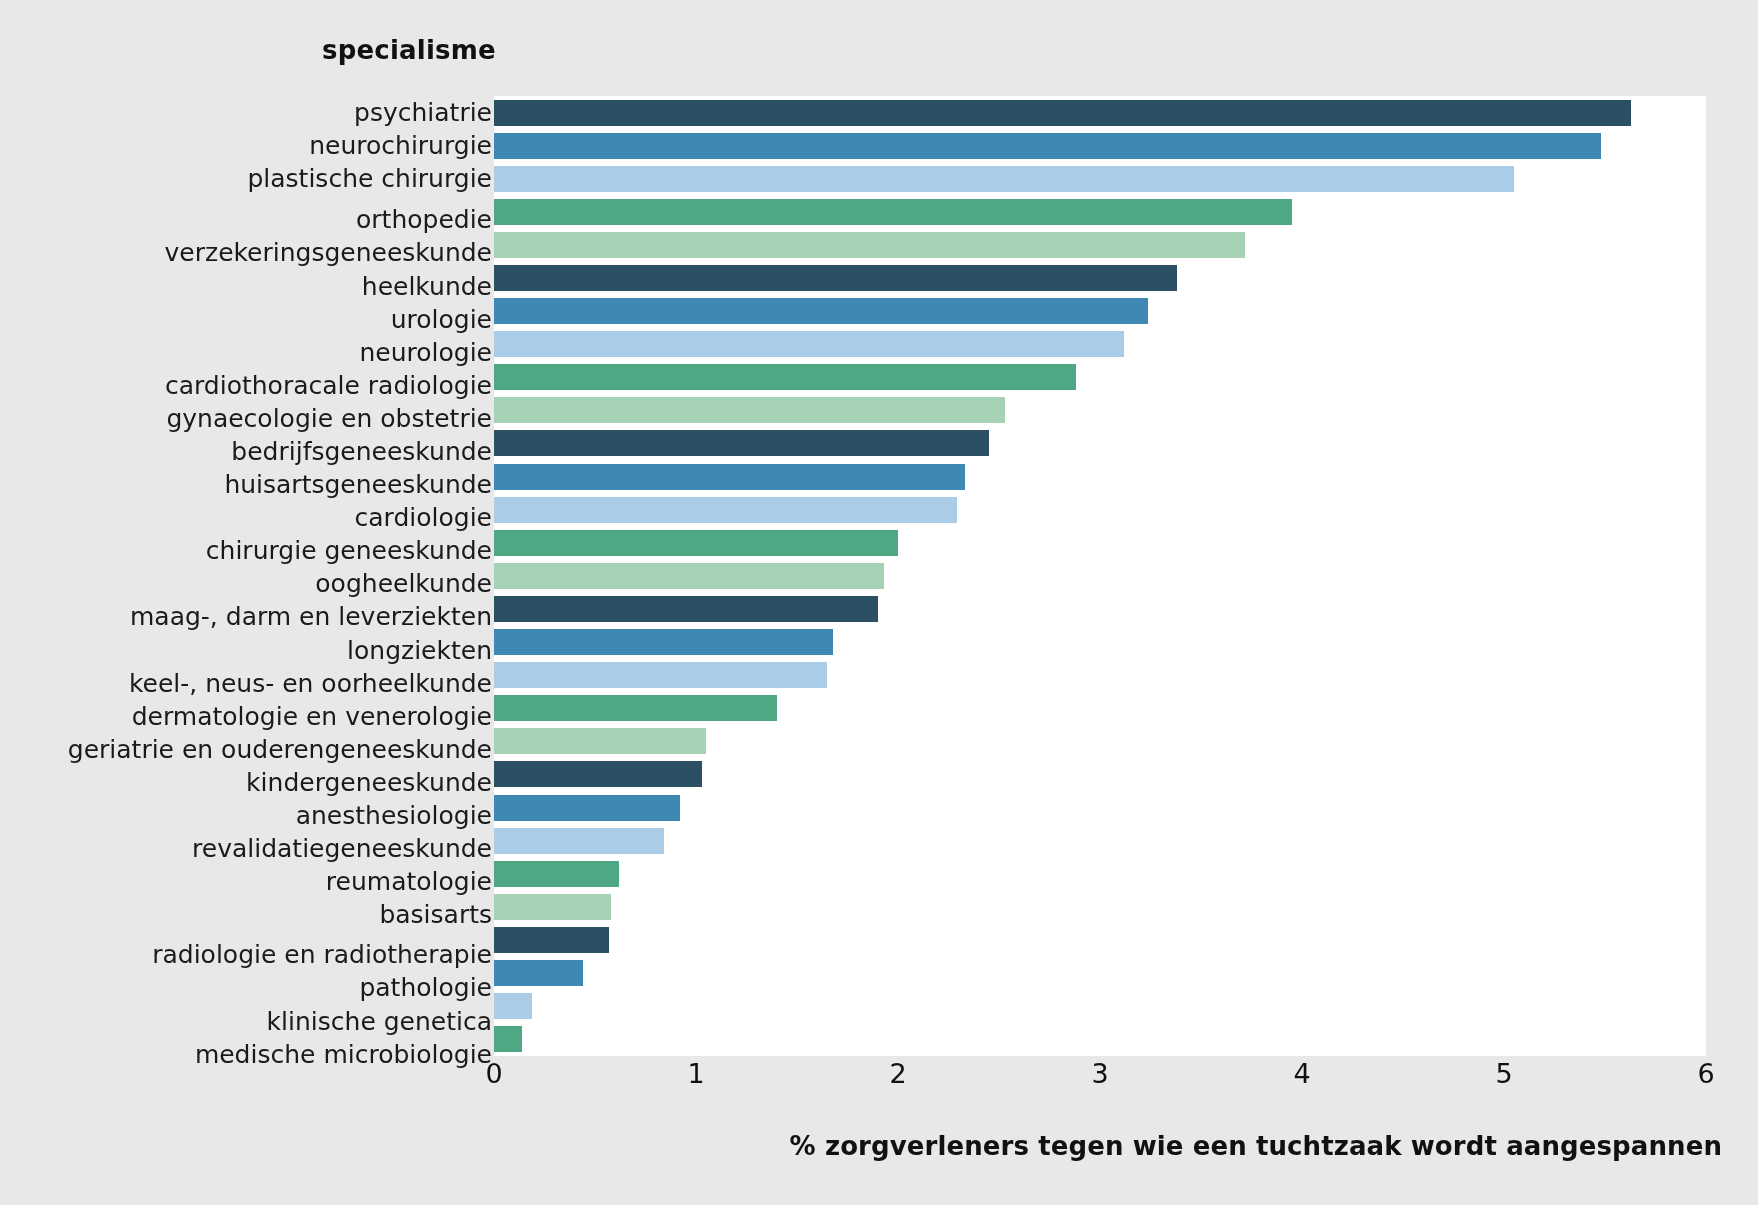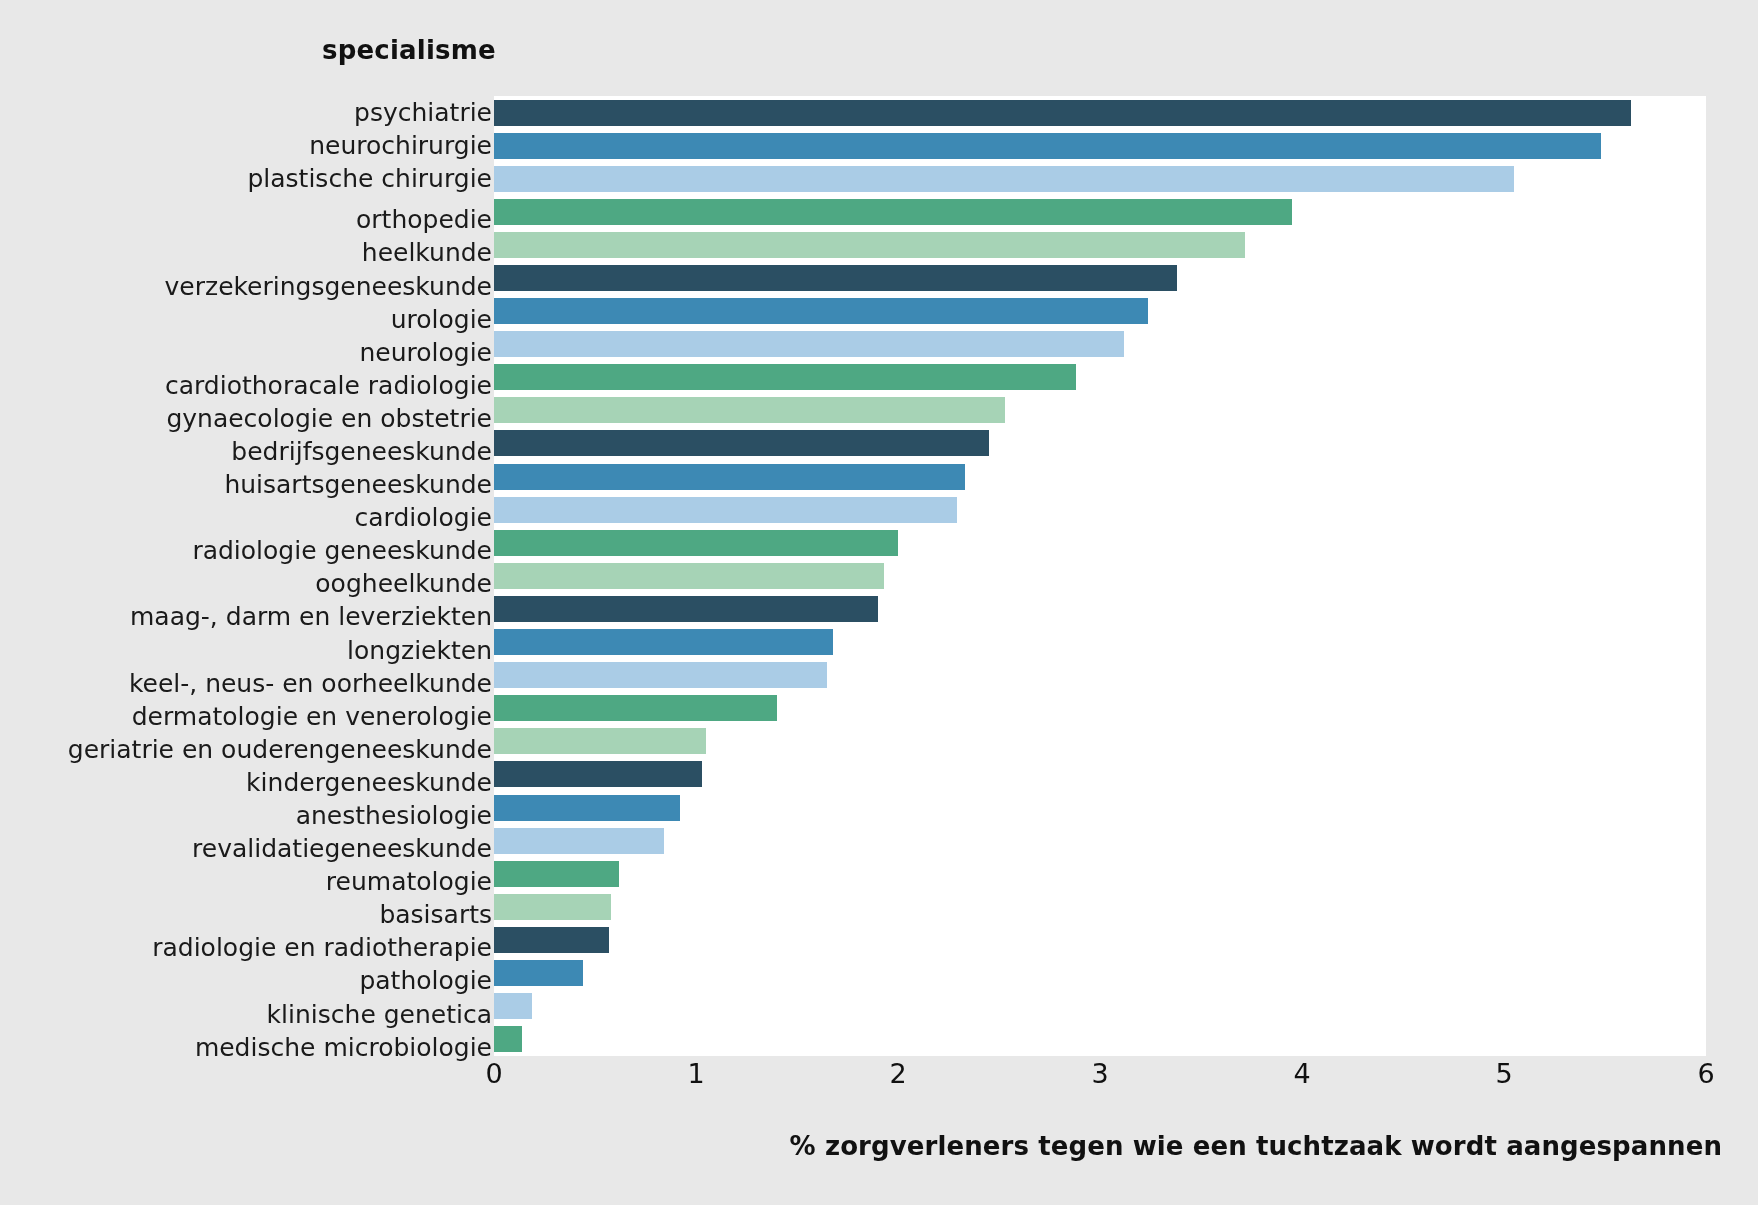--- a/index.html
+++ b/index.html
@@ -108,42 +108,42 @@
 
 <div id="chart-root">
 
   <div id="legend-title">specialisme</div>
 
   <div id="cat-labels">
       <div class="cat-label" style="height: 33.1034px;">psychiatrie</div>
       <div class="cat-label" style="height: 33.1034px;">neurochirurgie</div>
       <div class="cat-label" style="height: 33.1034px;">plastische chirurgie</div>
       <div class="cat-label" style="height: 33.1034px; margin-top: 8px;">orthopedie</div>
+      <div class="cat-label" style="height: 33.1034px;">verzekeringsgeneeskunde</div>
       <div class="cat-label" style="height: 33.1034px;">heelkunde</div>
-      <div class="cat-label" style="height: 33.1034px;">verzekeringsgeneeskunde</div>
       <div class="cat-label" style="height: 33.1034px; margin-left: 36px;">urologie</div>
       <div class="cat-label" style="height: 33.1034px;">neurologie</div>
       <div class="cat-label" style="height: 33.1034px;">cardiothoracale radiologie</div>
       <div class="cat-label" style="height: 33.1034px;">gynaecologie en obstetrie</div>
       <div class="cat-label" style="height: 33.1034px;">bedrijfsgeneeskunde</div>
       <div class="cat-label" style="height: 33.1034px; padding-left: 12px;">huisartsgeneeskunde</div>
       <div class="cat-label" style="height: 33.1034px;">cardiologie</div>
-      <div class="cat-label" style="height: 33.1034px;">radiologie geneeskunde</div>
+      <div class="cat-label" style="height: 33.1034px;">chirurgie geneeskunde</div>
       <div class="cat-label" style="height: 33.1034px;">oogheelkunde</div>
       <div class="cat-label" style="height: 33.1034px;">maag-, darm en leverziekten</div>
       <div class="cat-label" style="height: 33.1034px;">longziekten</div>
       <div class="cat-label" style="height: 33.1034px;">keel-, neus- en oorheelkunde</div>
       <div class="cat-label" style="height: 33.1034px;">dermatologie en venerologie</div>
       <div class="cat-label" style="height: 33.1034px;">geriatrie en ouderengeneeskunde</div>
       <div class="cat-label" style="height: 33.1034px;">kindergeneeskunde</div>
       <div class="cat-label" style="height: 33.1034px;">anesthesiologie</div>
       <div class="cat-label" style="height: 33.1034px;">revalidatiegeneeskunde</div>
       <div class="cat-label" style="height: 33.1034px;">reumatologie</div>
       <div class="cat-label" style="height: 33.1034px;">basisarts</div>
-      <div class="cat-label" style="height: 33.1034px;">radiologie en radiotherapie</div>
+      <div class="cat-label" style="height: 33.1034px; margin-top: 7px;">radiologie en radiotherapie</div>
       <div class="cat-label" style="height: 33.1034px;">pathologie</div>
       <div class="cat-label" style="height: 33.1034px;">klinische genetica</div>
       <div class="cat-label" style="height: 33.1034px;">medische microbiologie</div>
     </div>
 
   <div id="plot-area">
     <div id="bars">
         <div class="bar-row" style="height: 33.1034px;">
           <div class="bar" title="psychiatrie: 5.63" style="width: 1137.26px; background: rgb(43, 79, 99);"></div>
         </div>

